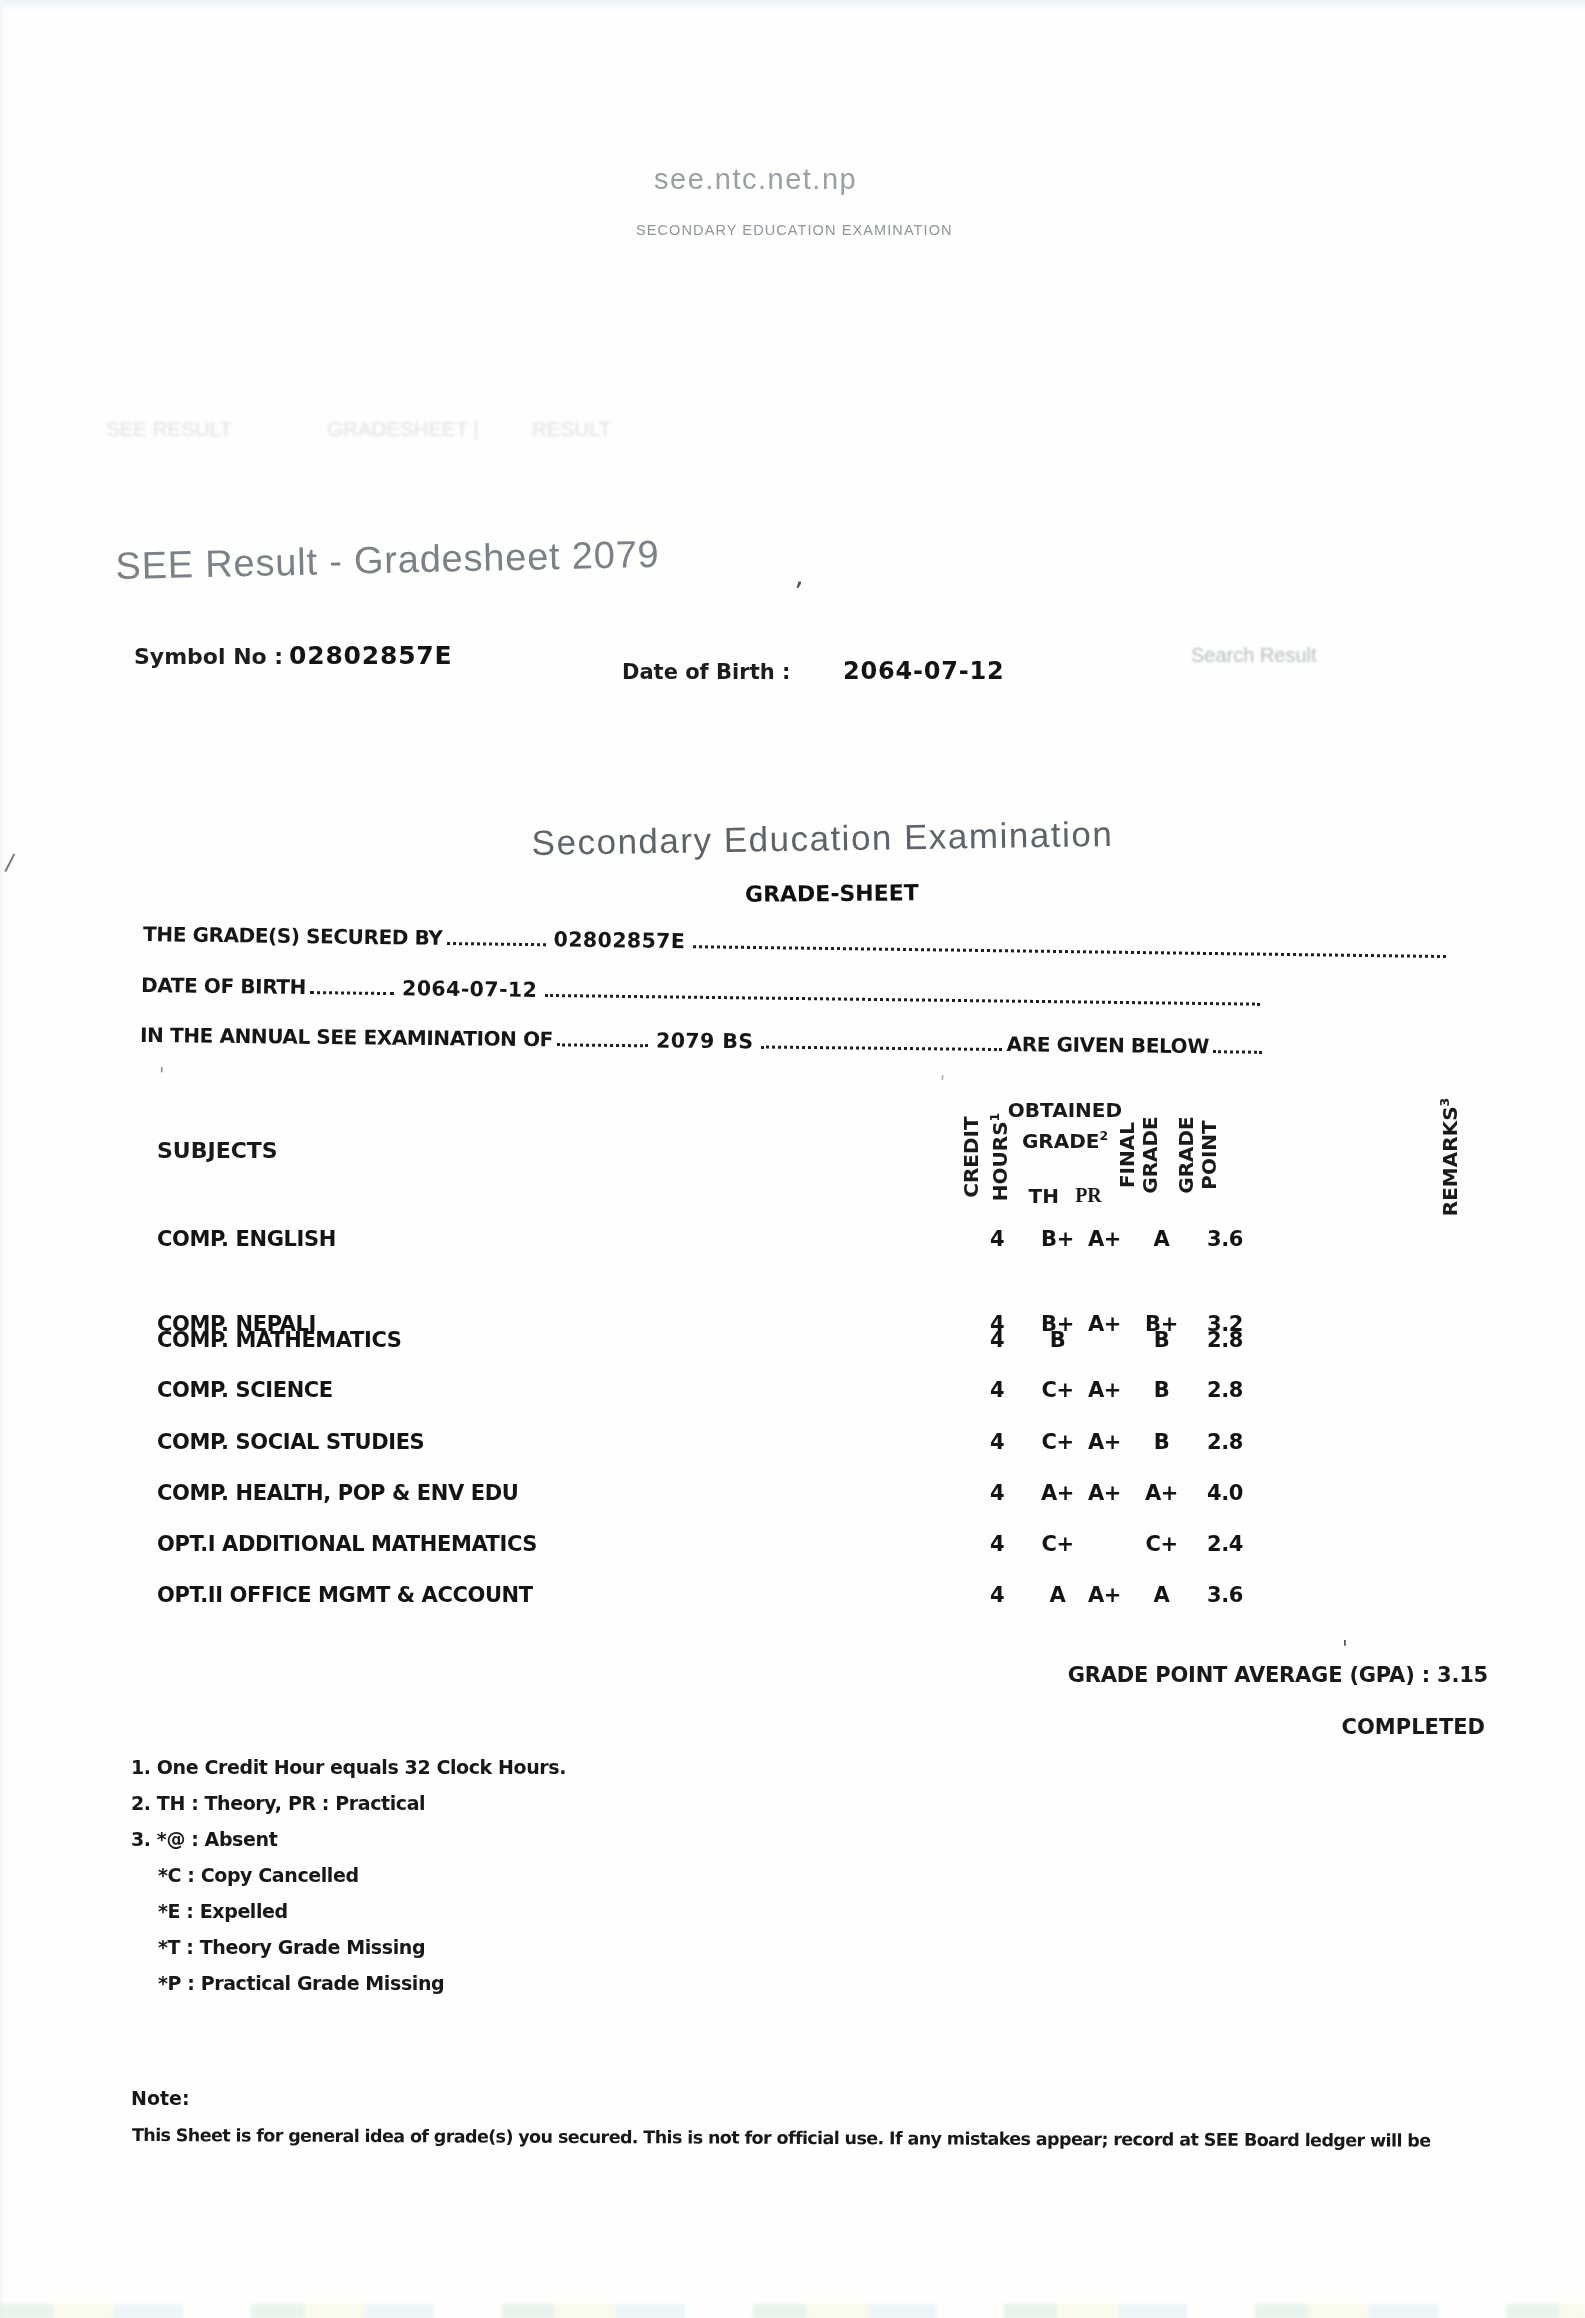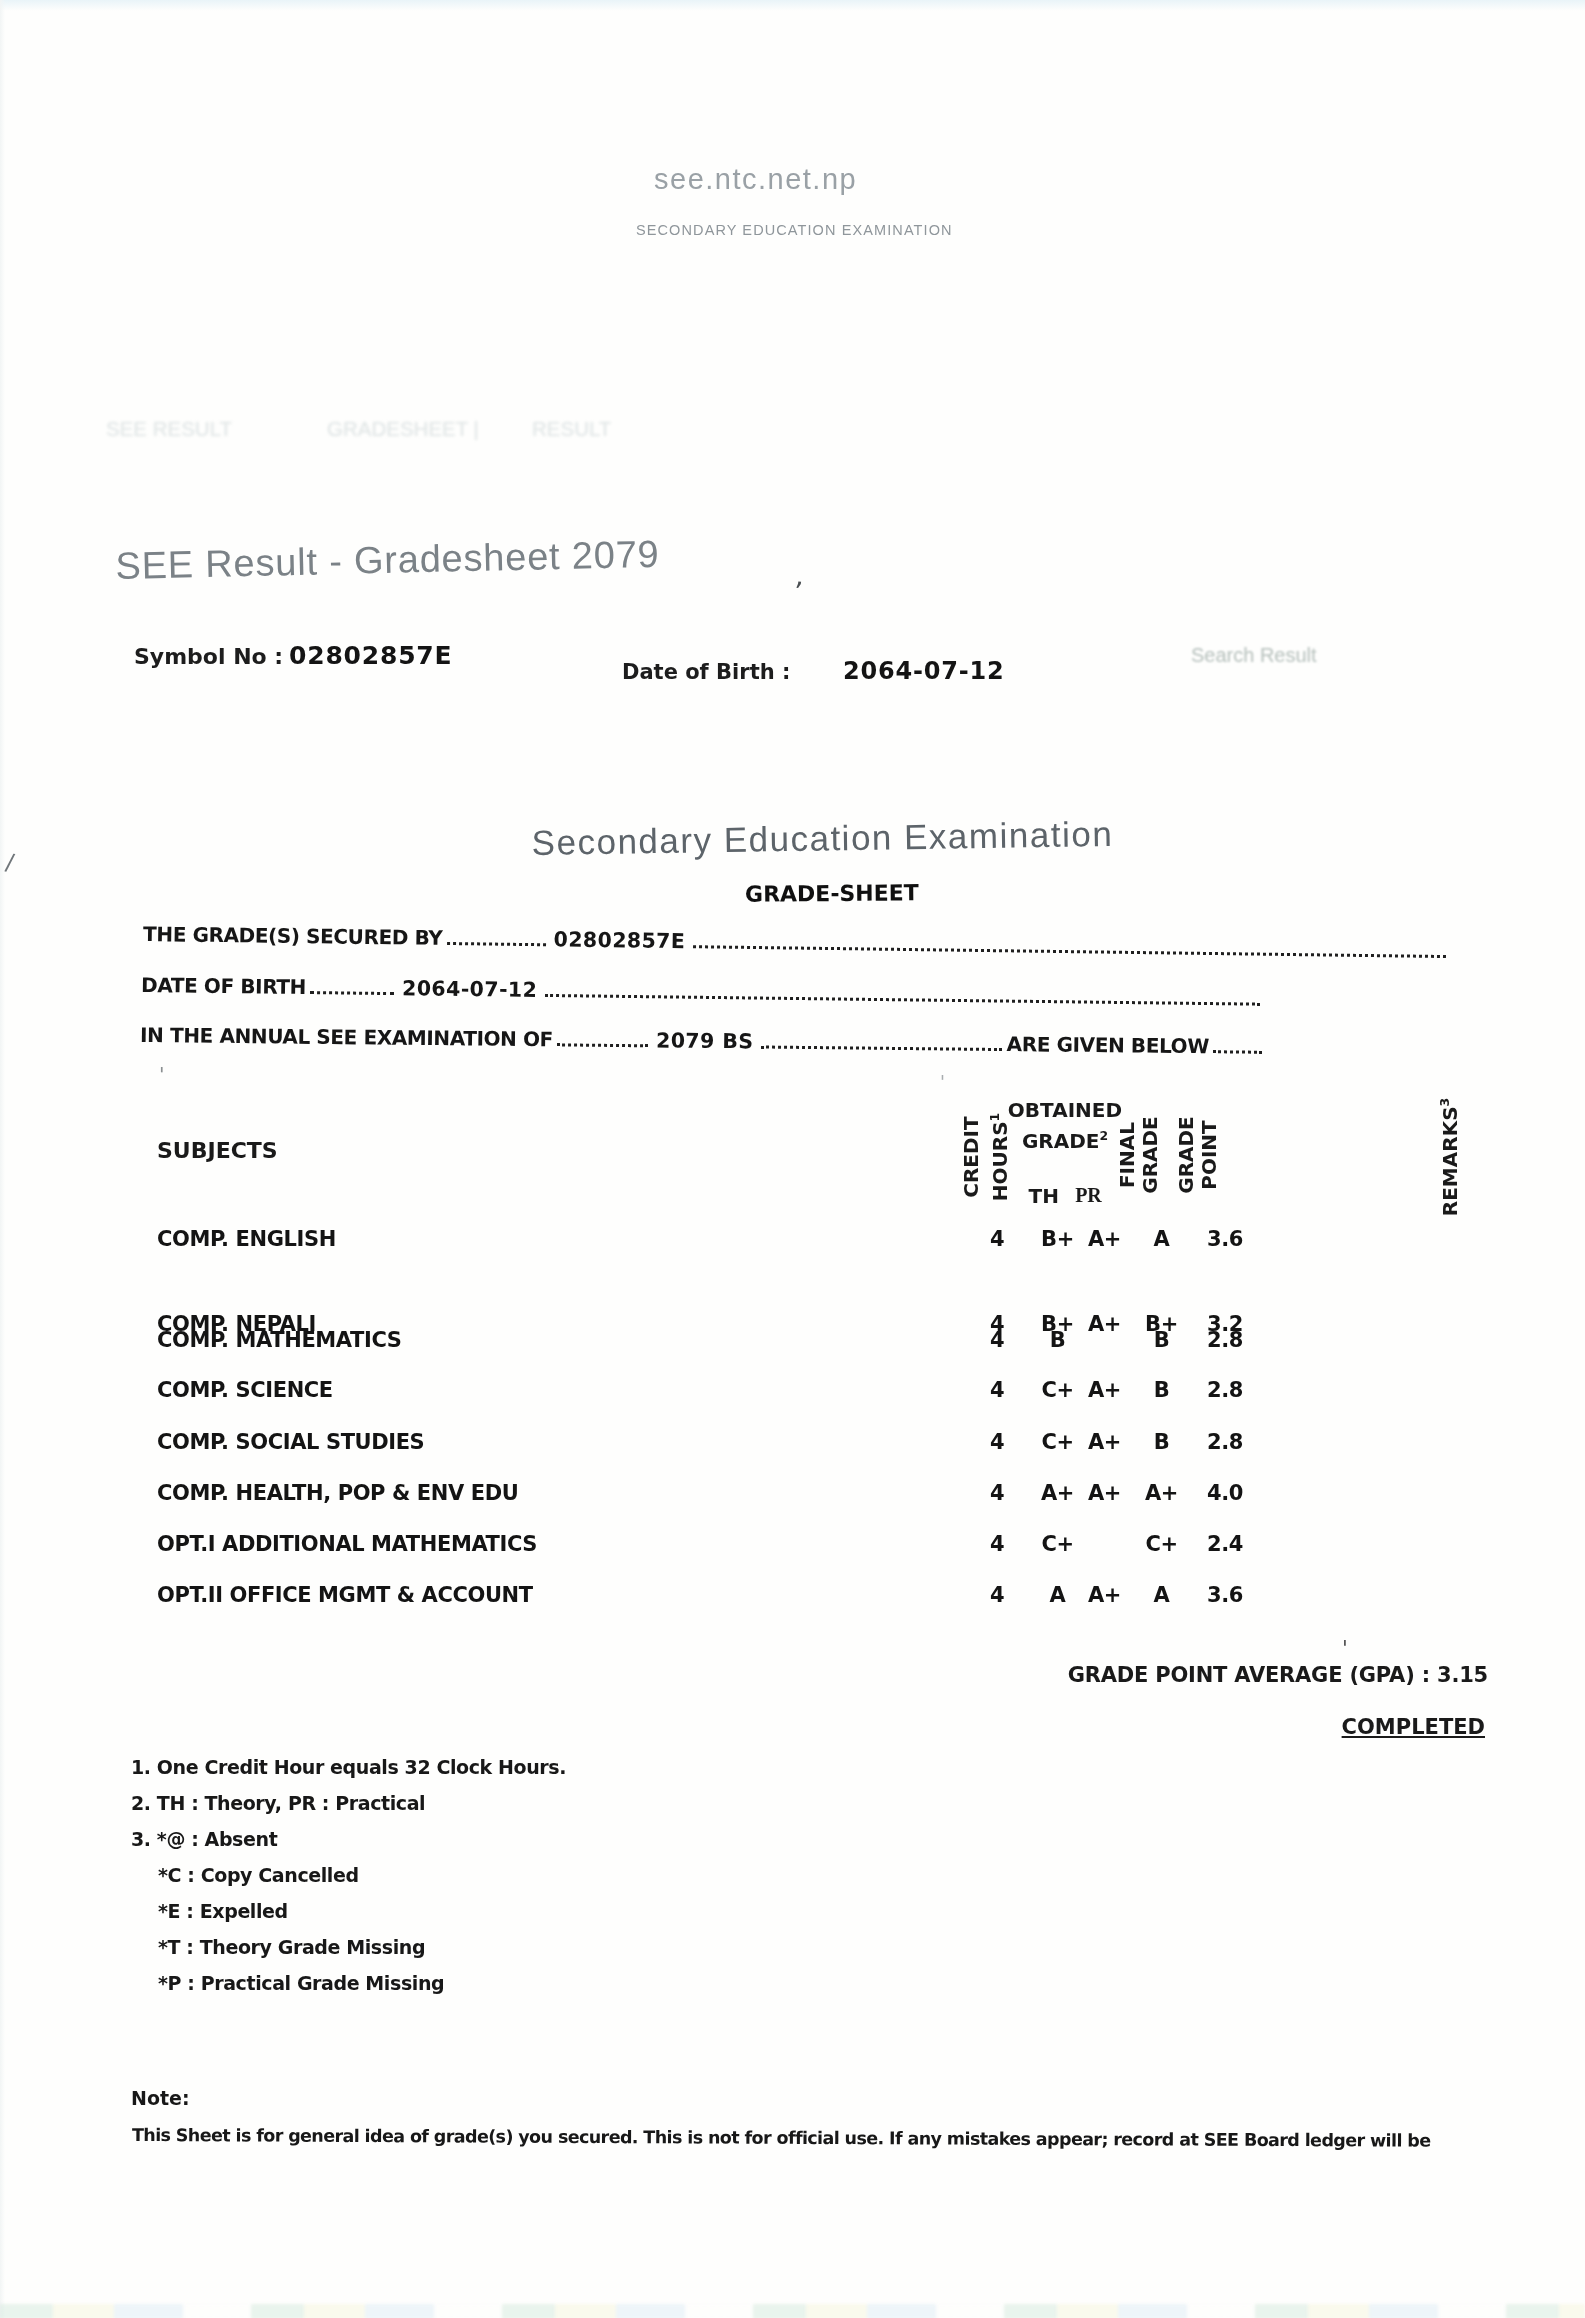--- a/index.html
+++ b/index.html
@@ -68,21 +68,21 @@
   .c-credit{left:974px;width:46px;text-align:center;}
   .c-th{left:1027px;width:61px;text-align:center;}
   .c-pr{left:1074px;width:61px;text-align:center;}
   .c-final{left:1131px;width:61px;text-align:center;}
   .c-gp{left:1191px;width:68px;text-align:center;}
   .c-rem{left:1409px;width:76px;text-align:center;}
   .r0{top:1227px}.r1{top:1312px}.r2{top:1328px}.r3{top:1378px}
   .r4{top:1430px}.r5{top:1481px}.r6{top:1532px}.r7{top:1583px}
   
   .gpa{right:97px;top:1663px;font:bold 21px "DejaVu Sans",sans-serif;letter-spacing:-0.2px;}
-  .completed{right:100px;top:1715px;font:bold 21px "DejaVu Sans",sans-serif;text-decoration:underline;}
+  .completed{right:100px;top:1715px;font:bold 21px "DejaVu Sans",sans-serif;}
   
   .fnote{position:absolute;left:131px;font:bold 19px "DejaVu Sans",sans-serif;
          letter-spacing:-0.4px;color:#181818;white-space:nowrap;}
   .f0{top:1756px}.f1{top:1792px}.f2{top:1828px}
   .f3{top:1864px;left:158px}.f4{top:1900px;left:158px}
   .f5{top:1936px;left:158px}.f6{top:1972px;left:158px}
   .note-label{left:131px;top:2087px;font:bold 19px "DejaVu Sans",sans-serif;color:#181818;}
   .note-body{left:132px;top:2125px;font:bold 17.5px "DejaVu Sans",sans-serif;letter-spacing:-0.6px;
              color:#181818;transform:rotate(0.25deg);transform-origin:left top;}
   

